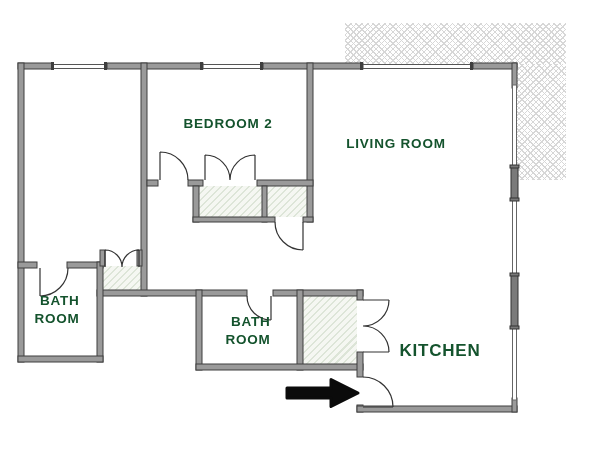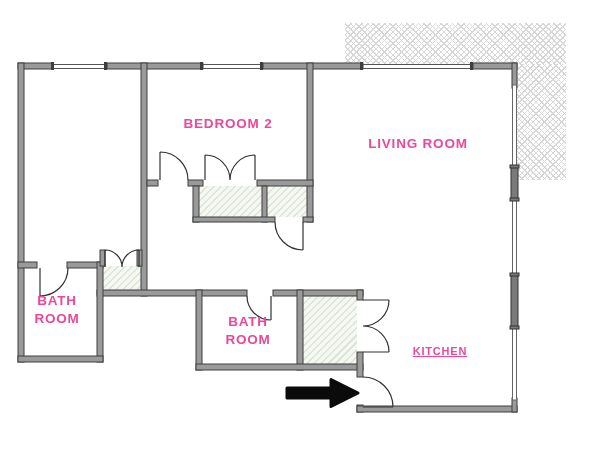--- a/index.html
+++ b/index.html
@@ -18,24 +18,24 @@
   }
   
   .closet {
     position:absolute;
     background:
       repeating-linear-gradient(135deg, #dde5d8 0 1.5px, rgba(0,0,0,0) 1.5px 5px),
       #f5f7f2;
   }
   .room-label {
     position:absolute; transform:translate(-50%,-50%);
-    color:#ec4899; font-weight:bold; font-size:13.5px; letter-spacing:0.8px;
-    white-space:nowrap; text-align:center; line-height:18px;
+    color:#14532d; font-weight:bold; font-size:13.5px; letter-spacing:0.8px;
+    white-space:nowrap; text-align:right; line-height:18px;
   }
-  .room-label.small { font-size:11px;text-decoration:underline; }
+  .room-label.small { font-size:17px; }
 </style>
 </head>
 <body>
 
 <div class="plan">
 
   <div class="patio" style="left:345px; top:23px;  width:221px; height:41px;"></div>
   <div class="patio" style="left:517px; top:64px;  width:49px;  height:116px;"></div>
 
   <div class="closet" style="left:199px; top:186px; width:63px; height:31px;"></div>
@@ -143,21 +143,21 @@
 
       <path d="M363 407 H393 M363 377 A30 30 0 0 1 393 407"></path>
     </g>
 
     <path d="M287 388 L331 388 L331 379.5 L358 393 L331 406.5 L331 398 L287 398 Z" fill="#0b0b0b" stroke="#0b0b0b" stroke-width="3" stroke-linejoin="round" stroke-linecap="round"></path>
   </svg>
 
 
   <div class="room-label" style="left:228px; top:124px;">BEDROOM 2</div>
 
-  <div class="room-label" style="left:418px; top:144px;">LIVING ROOM</div>
+  <div class="room-label" style="left:396px; top:144px;">LIVING ROOM</div>
 
   <div class="room-label" style="left:57px; top:310px;">
     <div>BATH</div>
     <div>ROOM</div>
   </div>
 
   <div class="room-label" style="left:248px; top:331px;">
     <div>BATH</div>
     <div>ROOM</div>
   </div>

